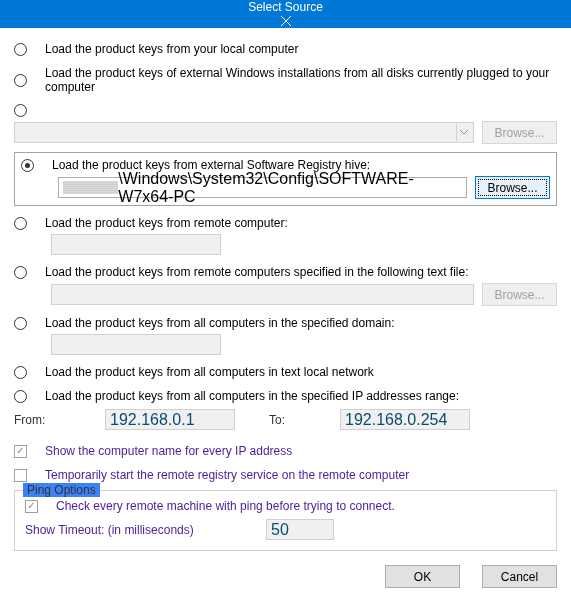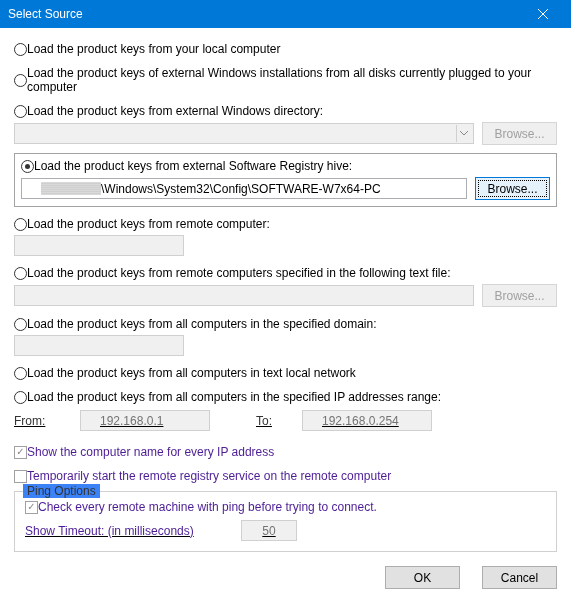--- a/index.html
+++ b/index.html
@@ -1,43 +1,43 @@
 <!DOCTYPE html>
 <html><head>
 <meta charset="utf-8">
 <style>
 * { box-sizing: border-box; margin: 0; padding: 0; }
 body { font-family: "Segoe UI", Tahoma, sans-serif; font-size: 12px; background: #fff; width: 571px; height: 595px; overflow: hidden; }
-.titlebar { background: #0078d7; color: #fff; height: 28px; display: flex; align-items: center; padding: 0 8px; justify-content: space-between; }
+.titlebar { background: #0078d7; color: #fff; height: 28px; display: flex; align-items: center; padding: 0 8px; justify-content: space-between; flex-direction: column; }
 .titlebar .title { font-size: 12px; }
 .closebtn { width: 40px; height: 28px; display: flex; align-items: center; justify-content: center; cursor: pointer; }
 .closebtn svg { stroke: #fff; }
 .content { padding: 14px 14px 10px 14px; }
-.opt { display: flex; align-items: center; gap: 0; margin-top: 10px; }
+.opt { display: flex; align-items: center; gap: 18px; margin-top: 10px; }
 .opt:first-child { margin-top: 0; }
 .radio { width: 13px; height: 13px; border: 1px solid #333; border-radius: 50%; display: inline-flex; align-items: center; justify-content: center; flex-shrink: 0; }
 .radio.sel::after { content: ""; width: 5px; height: 5px; background: #333; border-radius: 50%; }
 .label { color: #000; }
 .label.dis { color: #4c1d95; }
 .row { display: flex; align-items: center; gap: 8px; margin-top: 4px; margin-left: 0px; }
-.txt { height: 21px; border: 1px solid #abadb3; background: #fff; padding: 0 19px; font-size: 12px; }
-.txt.dis { background: #f0f0f0; color: #737373; border-color: #d0d0d0; }
+.txt { height: 21px; border: 1px solid #abadb3; background: #fff; padding: 0 4px; font-size: 16px; margin-left: 37px; }
+.txt.dis { background: #f0f0f0; color: #0c4a6e; border-color: #d0d0d0; }
 .txt.short { width: 170px; }
 .txt.med { width: 130px; }
 .btn { height: 23px; min-width: 75px; border: 1px solid #adadad; background: #e1e1e1; font-size: 12px; cursor: pointer; padding: 0 10px; }
 .btn.dis { color: #a0a0a0; background: #efefef; border-color: #d5d5d5; }
 .btn.focus { border: 1px solid #0078d7; outline: 1px dotted #000; outline-offset: -4px; background:#e5f1fb; }
 .combo { flex: 1; height: 21px; border: 1px solid #d0d0d0; background: #f0f0f0; display: flex; align-items: center; justify-content: flex-end; padding-right: 2px; }
 .combo .arrow { width: 15px; height: 17px; display:flex; align-items:center; justify-content:center; border-left:1px solid #d0d0d0; }
 .highlight { border: 1px solid #a3a3a3; padding: 5px 6px 6px 6px; margin-top: 8px; }
 .chk { width: 13px; height: 13px; border: 1px solid #a0a0a0; display: inline-flex; align-items: center; justify-content: center; flex-shrink: 0; background:#fff; }
 .chk.sel::after { content: "✓"; font-size: 10px; color: #888; line-height: 1; }
 .fieldset { border: 1px solid #d0d0d0; margin-top: 8px; padding: 8px 10px 10px 10px; position: relative; }
 .fieldset .legend { position: absolute; top: -8px; left: 8px; background: #3b82f6; padding: 0 4px; font-size: 12px; color:#333; }
-.iprow { display: flex; align-items: center; gap: 16px; margin-top: 6px; text-decoration: underline; }
+.iprow { display: flex; align-items: center; gap: 4px; margin-top: 6px; }
 .iplbl { width: 50px; color: #333; }
 .footer { display: flex; justify-content: flex-end; gap: 22px; margin-top: 14px; }
 .redacted { display:inline-block; width:60px; height:13px; background: repeating-linear-gradient(0deg,#d9d9d9,#d9d9d9 1px,#cfcfcf 1px,#cfcfcf 2px); vertical-align:middle; border-radius:1px;}
 </style>
 </head>
 <body>
 
 <div class="titlebar">
   <span class="title">Select Source</span>
   <div class="closebtn">
@@ -55,21 +55,20 @@
     <span class="label">Load the product keys from your local computer</span>
   </div>
 
   <div class="opt">
     <span class="radio"></span>
     <span class="label">Load the product keys of external Windows installations from all disks currently plugged to your computer</span>
   </div>
 
   <div class="opt">
     <span class="radio"></span>
-    <span class="label">Load the product keys from external Windows directory:</span>
   </div>
   <div class="row">
     <div class="combo">
       <span class="arrow">
           <svg width="8" height="5" viewBox="0 0 8 5">
             <path d="M0 0 L4 4 L8 0" fill="none" stroke="#888" stroke-width="1"></path>
           </svg>
         </span>
     </div>
     <button class="btn dis">Browse...</button>
@@ -141,21 +140,21 @@
   </div>
 
   <div class="fieldset">
     <span class="legend">Ping Options</span>
     <div class="opt" style="margin-top:0">
       <span class="chk sel"></span>
       <span class="label dis">Check every remote machine with ping before trying to connect.</span>
     </div>
     <div class="iprow">
       <span class="label dis" style="width:200px">Show Timeout: (in milliseconds)</span>
-      <input class="txt dis" style="width: 56px; text-align: center;" value="50">
+      <input class="txt dis" style="width: 68px;" value="50">
     </div>
   </div>
 
   <div class="footer">
     <button class="btn">OK</button>
     <button class="btn">Cancel</button>
   </div>
 
 </div>
 

